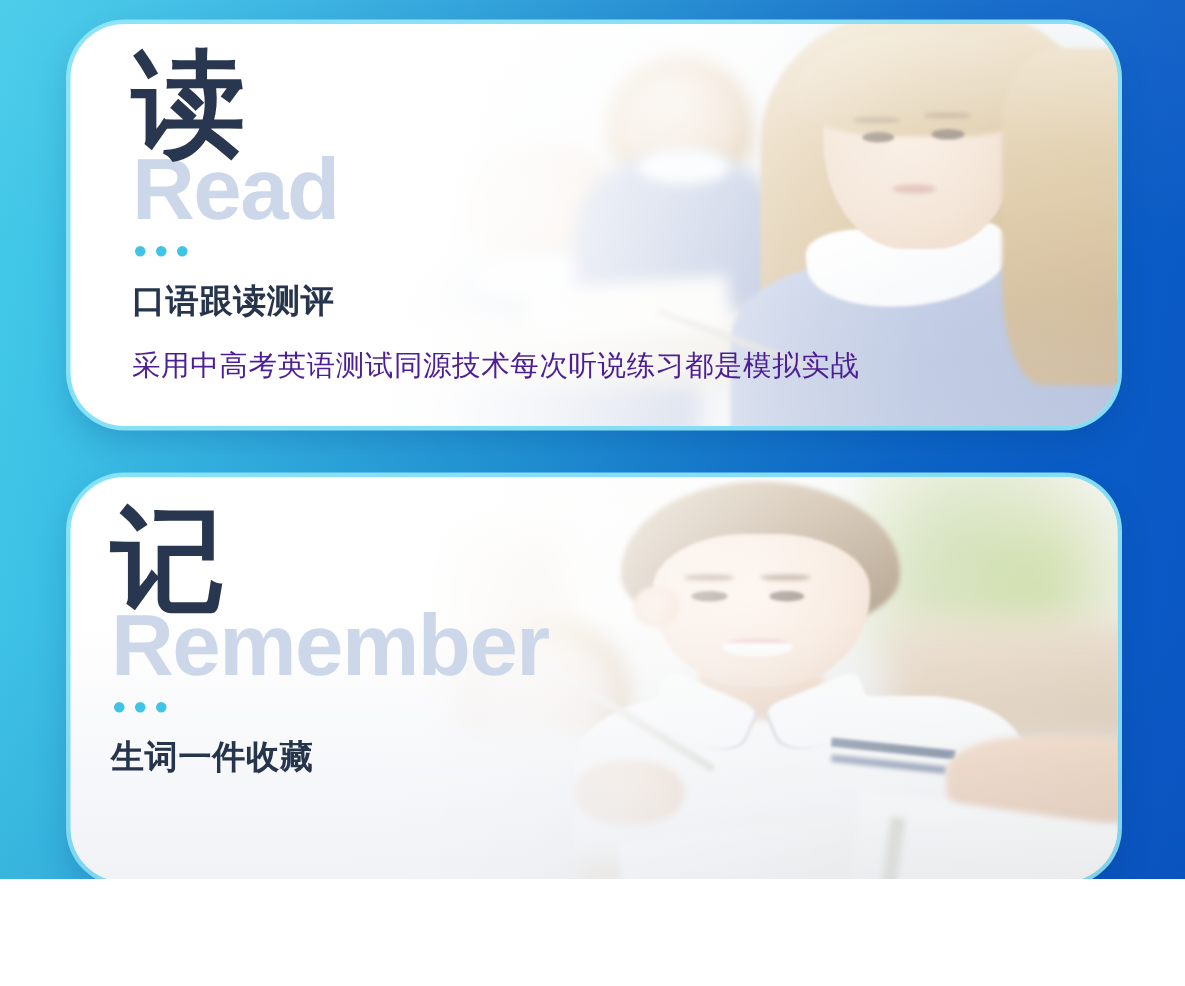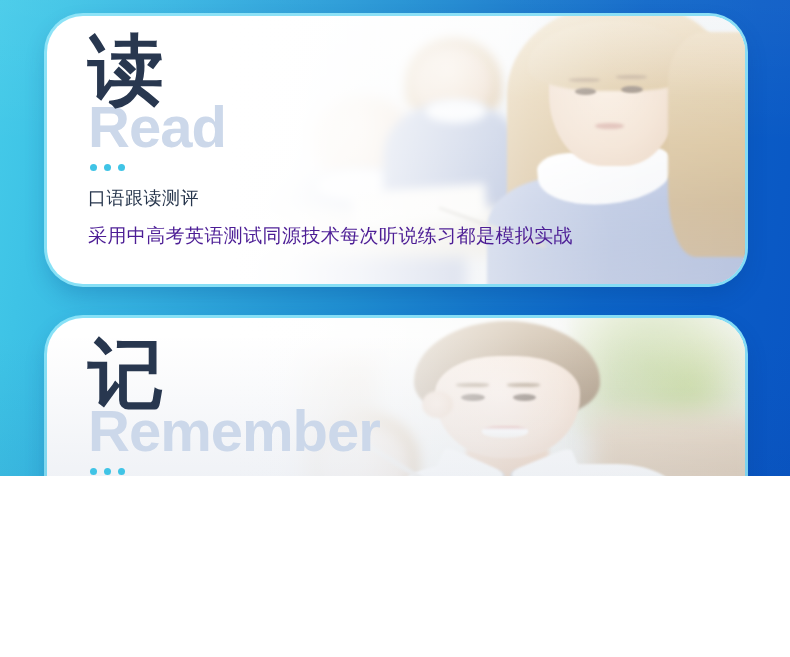--- a/index.html
+++ b/index.html
@@ -9,21 +9,21 @@
   body {
     width: 790px;
     height: 657px;
     overflow: hidden;
     font-family: "Liberation Sans", "DejaVu Sans", sans-serif;
   }
 
   #stage {
     position: relative;
     width: 790px;
-    height: 476px;
+    height: 586px;
     overflow: hidden;
     background: linear-gradient(100deg,
         #45cbe9 0%,
         #3ec3e6 8%,
         #35b4e2 20%,
         #2ba2da 33%,
         #2090d3 46%,
         #1679cc 60%,
         #0d66c8 74%,
         #0a5cc6 87%,
@@ -346,21 +346,21 @@
     filter: blur(8px);
   }
 
   
   .content {
     position: absolute;
     left: 0; top: 0;
     z-index: 5;
   }
   #card-read .content     { padding: 22px 0 0 41px; }
-  #card-remember .content { padding: 24px 0 0 41px; }
+  #card-remember .content { padding: 24px 0 0 27px; }
 
   .glyph-wrap {
     position: relative;
     height: 122px;
   }
   .cn-glyph {
     position: absolute;
     left: 0;
     top: -6px;
     font-size: 76px;
@@ -390,22 +390,22 @@
   }
   .dots span {
     width: 7px; height: 7px;
     border-radius: 50%;
     background: #40c4e6;
     display: block;
   }
 
   .card-title {
     margin-top: 16px;
-    font-size: 18px;
-    font-weight: 400;
+    font-size: 22px;
+    font-weight: 700;
     color: #26354c;
     letter-spacing: 0.5px;
     line-height: 1.25;
   }
   .card-desc {
     margin-top: 7px;
     font-size: 19px;
     font-weight: 400;
     color: #4c1d95;
     letter-spacing: 0.4px;
@@ -517,16 +517,17 @@
         <div class="en-ghost">Remember</div>
         <div class="cn-glyph">记</div>
       </div>
 
       <div class="dots">
         <span></span>
         <span></span>
         <span></span>
       </div>
 
+      <h2 class="card-title">生词一件收藏</h2>
     </div>
   </section>
 
 </div>
 
 </body></html>

